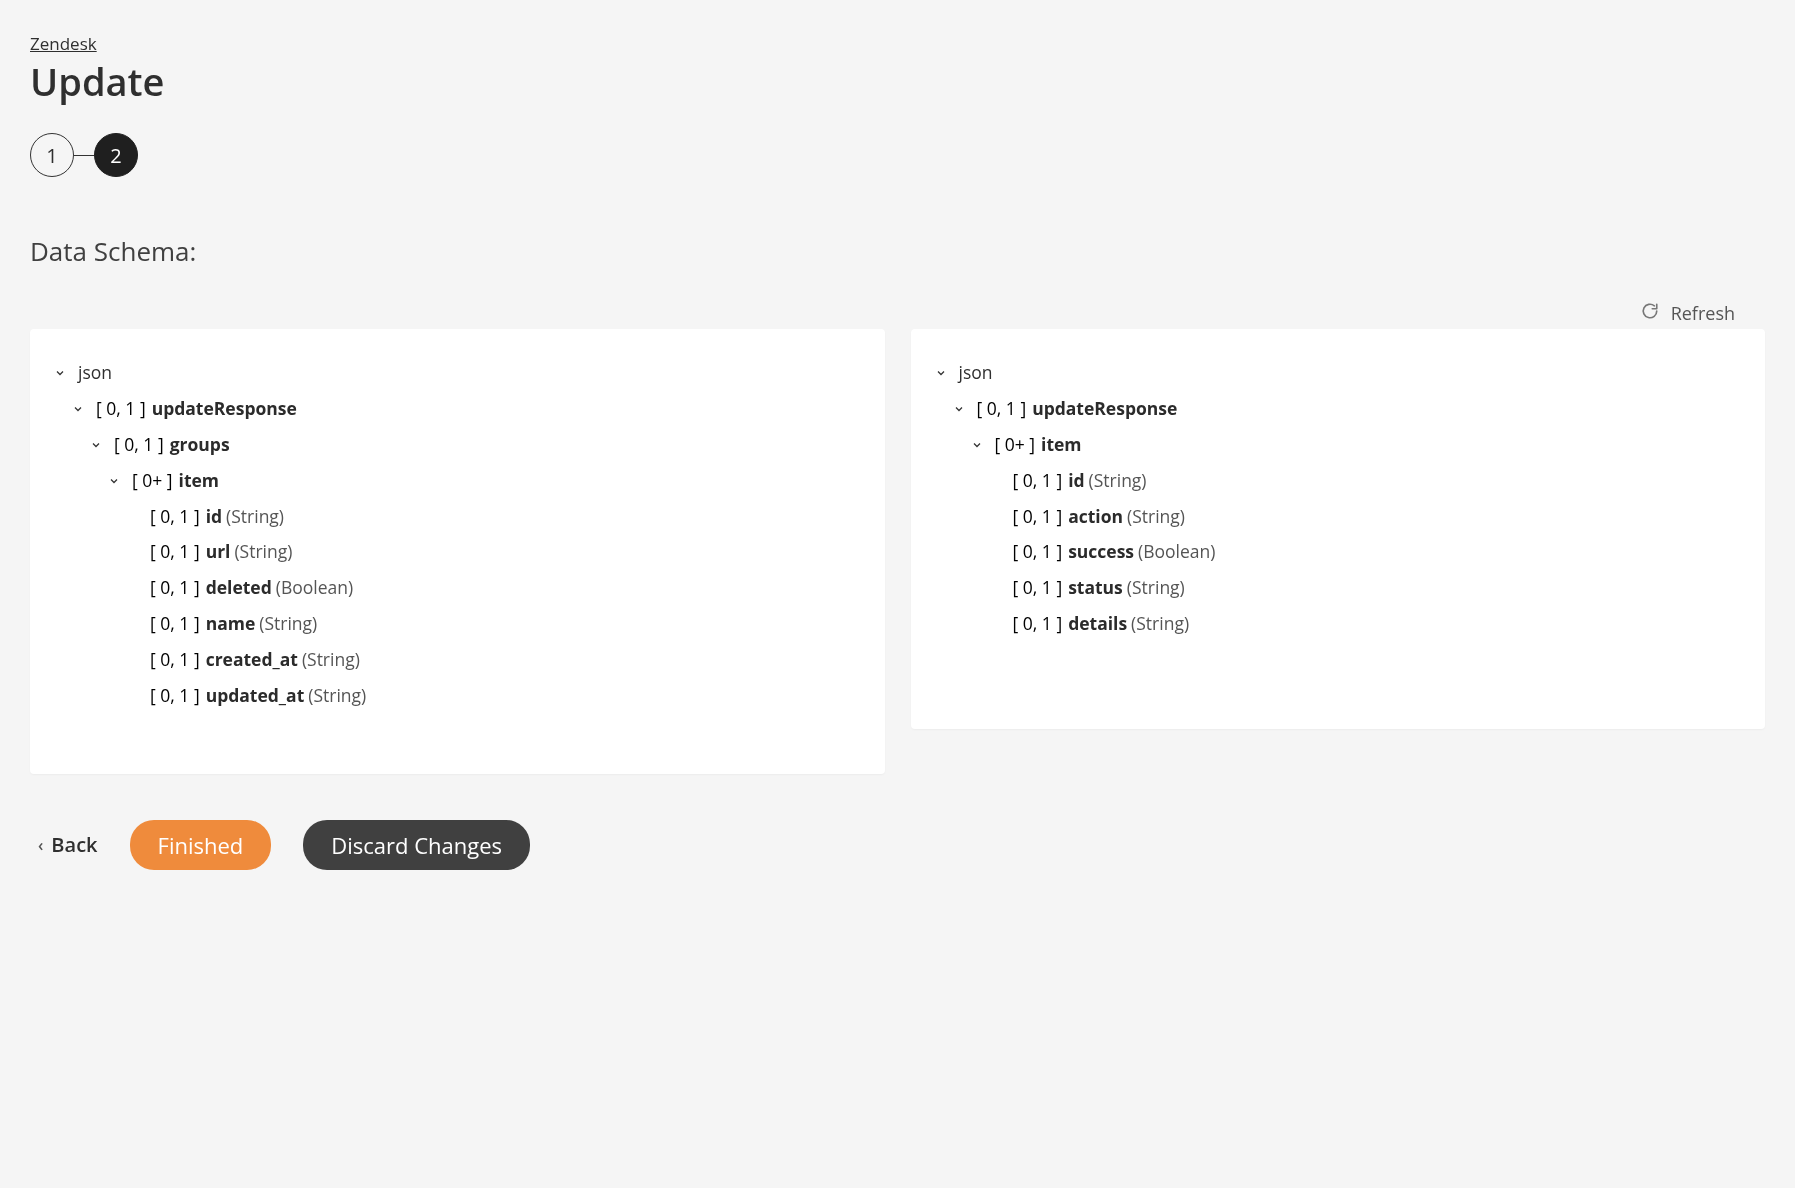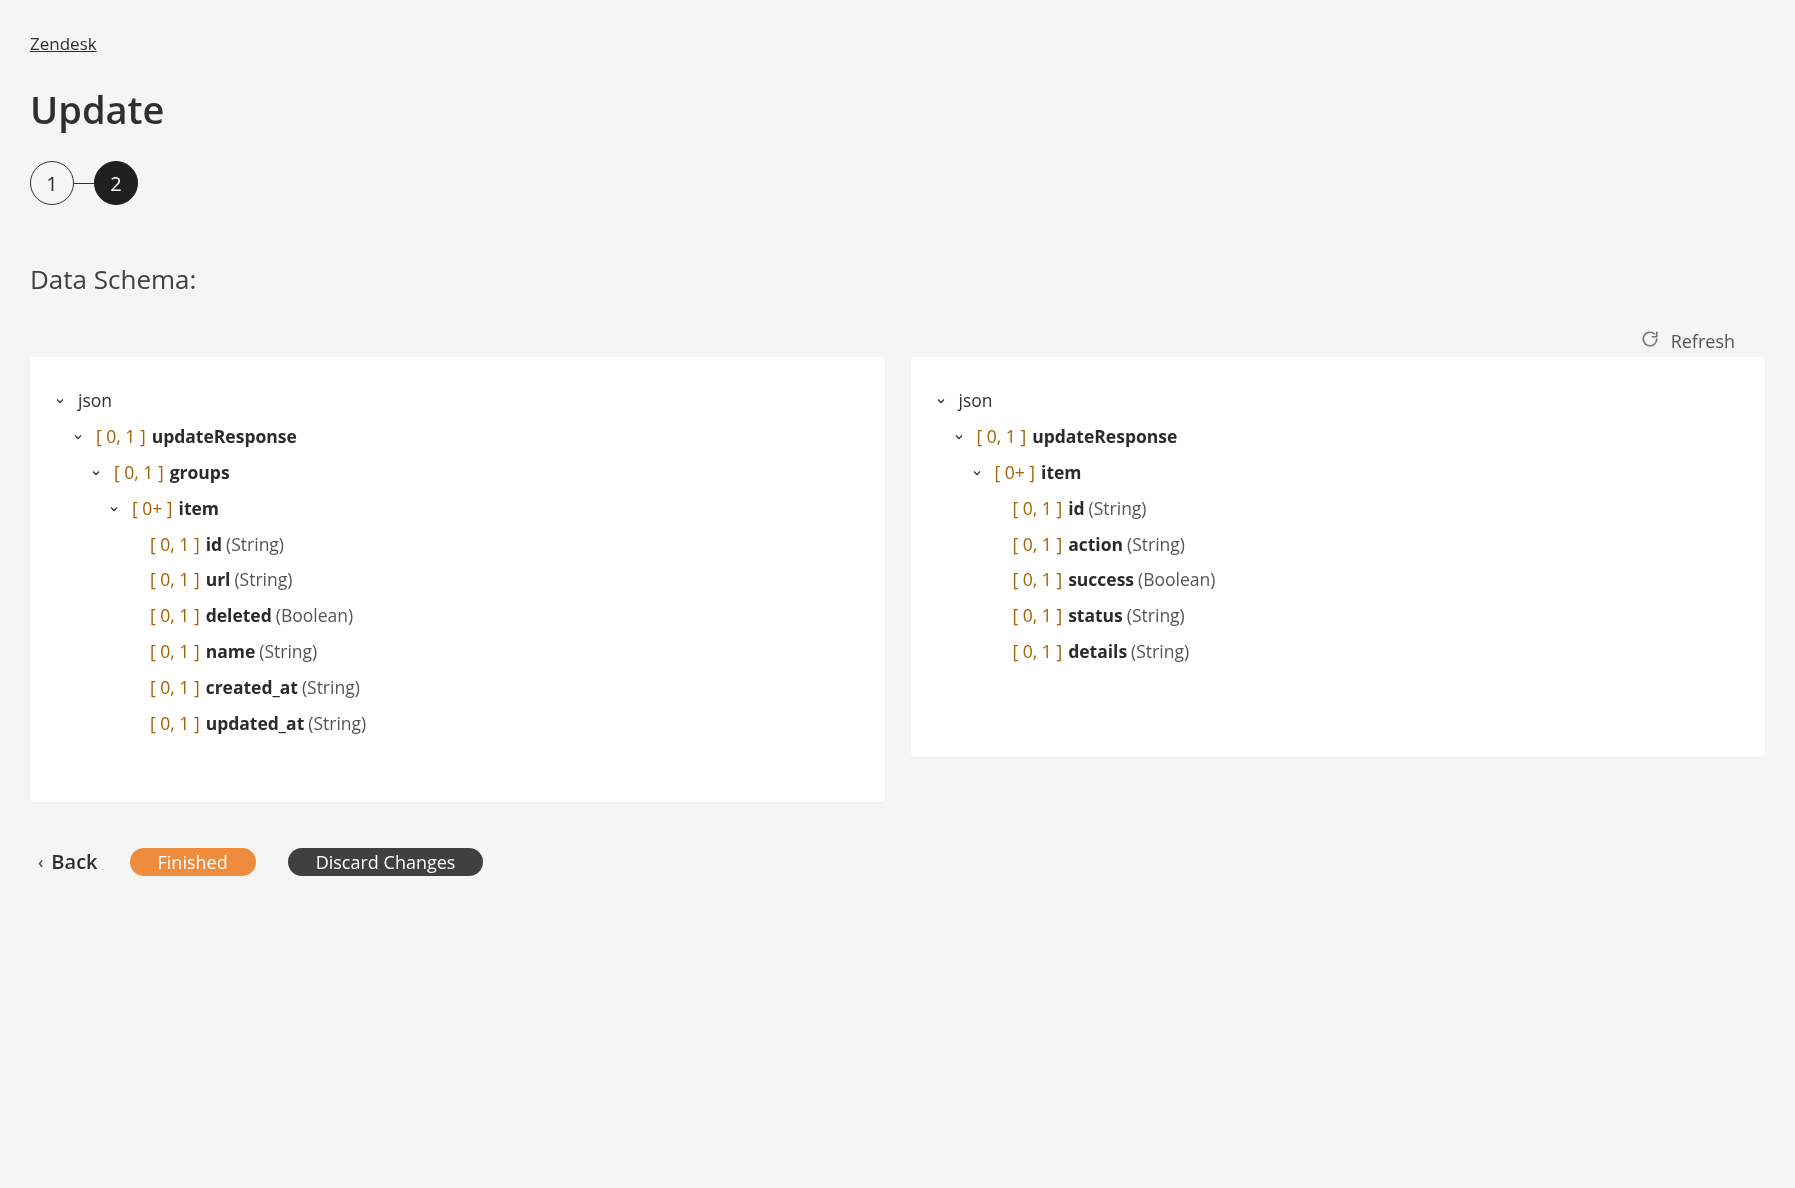--- a/index.html
+++ b/index.html
@@ -11,21 +11,20 @@
     padding: 32px 30px 40px 30px;
   }
   a.breadcrumb {
     color: #2f2f2f;
     font-size: 17px;
     text-decoration: underline;
   }
   h1.page-title {
     font-size: 38px;
     font-weight: 600;
-    margin-top: 28px;
     color: #2f2f2f;
   }
   .stepper {
     display: flex;
     align-items: center;
     margin-top: 26px;
   }
   .step {
     width: 44px;
     height: 44px;
@@ -97,21 +96,21 @@
     height: 16px;
     display: inline-flex;
     align-items: center;
     justify-content: center;
     margin-right: 10px;
     flex-shrink: 0;
     cursor: pointer;
   }
   .chev svg { width: 12px; height: 12px; }
   .spacer-chev { width: 26px; flex-shrink: 0; display: inline-block; }
-  .card { color: #a16207; margin-right: 6px; }
+  .card { color: #000000; margin-right: 6px; }
   .fname { font-weight: 700; color: #2b2b2b; }
   .ftype { font-weight: 400; color: #555; margin-left: 4px; }
   .ind1 { padding-left: 18px; }
   .ind2 { padding-left: 36px; }
   .ind3 { padding-left: 54px; }
   .ind4 { padding-left: 72px; }
   .footer-actions {
     display: flex;
     align-items: center;
     gap: 32px;
@@ -124,22 +123,22 @@
     gap: 8px;
     font-size: 20px;
     font-weight: 600;
     color: #2f2f2f;
     cursor: pointer;
   }
   .back-link .chevl { font-size: 16px; color: #555; }
   .btn {
     border: none;
     border-radius: 24px;
-    padding: 2px 28px;
-    font-size: 18px;
+    padding: 10px 28px;
+    font-size: 22px;
     font-weight: 500;
     cursor: pointer;
     font-family: inherit;
   }
   .btn-primary { background: #ef8b3c; color: #fff; }
   .btn-secondary { background: #404040; color: #fff; }
 </style>
 </head>
 <body>
 

